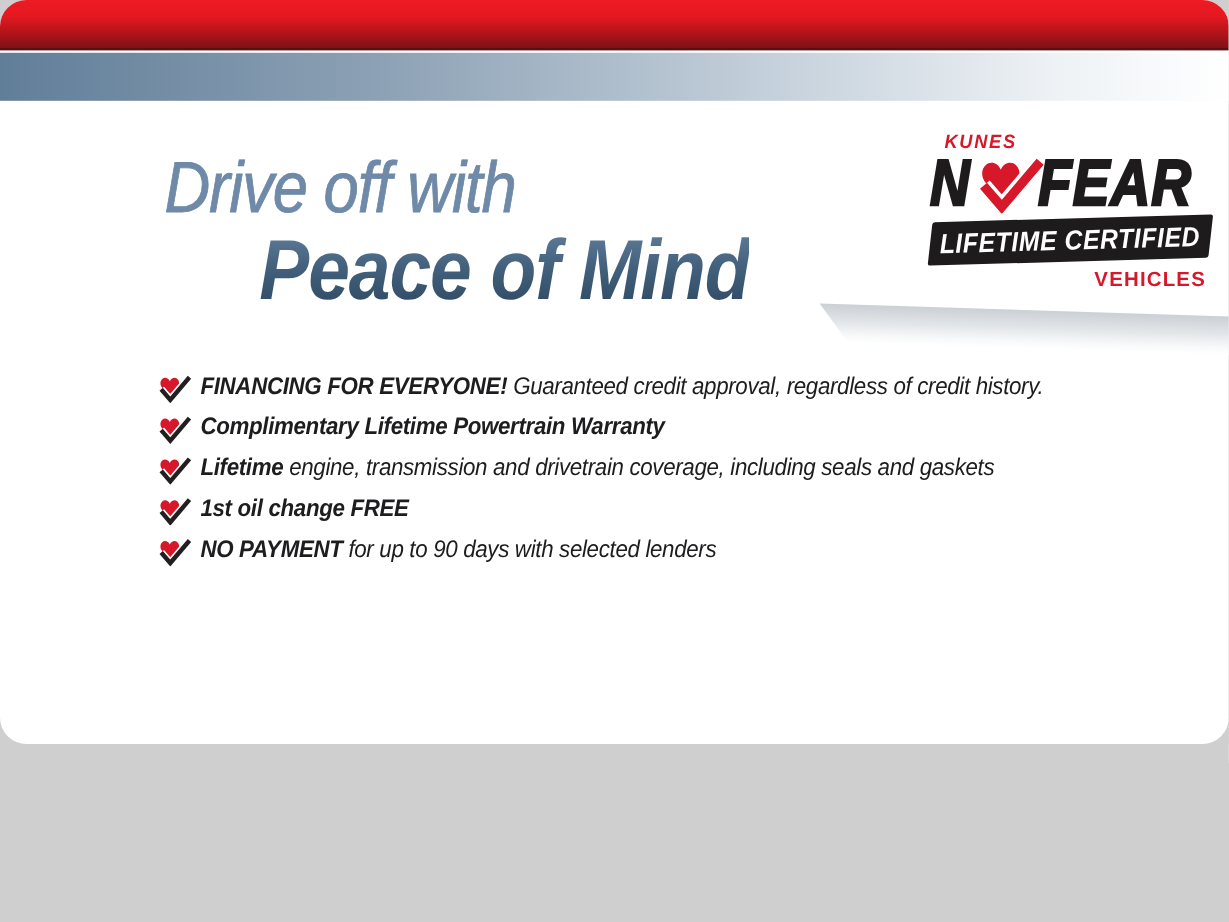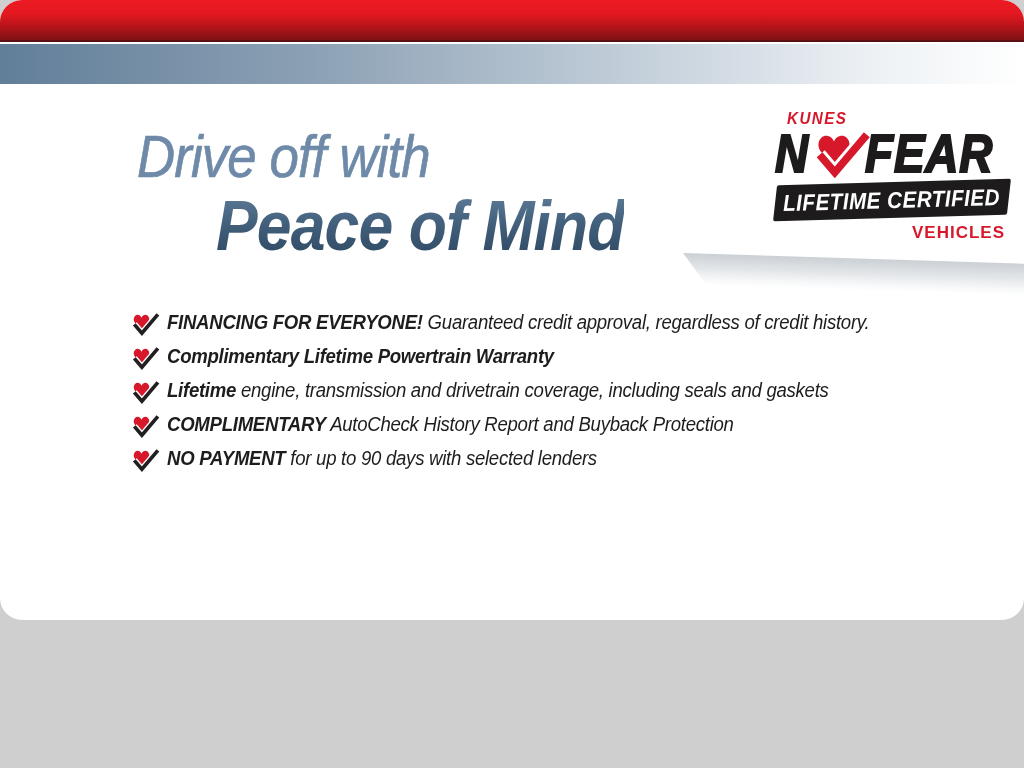--- a/index.html
+++ b/index.html
@@ -157,30 +157,30 @@
 
     <div class="benefit">
       <svg class="benefit-icon" viewBox="0 0 36 30" width="29" height="24">
           <path fill="#d7182a" d="M13 7.2 C11.6 3.6 7.6 2.4 5.1 4.8 C2.6 7.2 2.7 11.2 5.2 14 L13 22.8 L20.8 14 C23.3 11.2 23.4 7.2 20.9 4.8 C18.4 2.4 14.4 3.6 13 7.2 Z"></path>
           <polyline points="4,15.5 13.5,26.5 33.5,3" fill="none" stroke="#ffffff" stroke-width="8"></polyline>
           <polyline points="4,15.5 13.5,26.5 33.5,3" fill="none" stroke="#231f20" stroke-width="4.6"></polyline>
         </svg>
       <div class="benefit-text"><span class="benefit-bold">Lifetime</span><span class="benefit-sep"></span><span class="benefit-bold"></span><span class="benefit-regular"> engine, transmission and drivetrain coverage, including seals and gaskets</span><div class="benefit-line2"></div></div>
     </div>
 
-
-
     <div class="benefit">
       <svg class="benefit-icon" viewBox="0 0 36 30" width="29" height="24">
           <path fill="#d7182a" d="M13 7.2 C11.6 3.6 7.6 2.4 5.1 4.8 C2.6 7.2 2.7 11.2 5.2 14 L13 22.8 L20.8 14 C23.3 11.2 23.4 7.2 20.9 4.8 C18.4 2.4 14.4 3.6 13 7.2 Z"></path>
           <polyline points="4,15.5 13.5,26.5 33.5,3" fill="none" stroke="#ffffff" stroke-width="8"></polyline>
           <polyline points="4,15.5 13.5,26.5 33.5,3" fill="none" stroke="#231f20" stroke-width="4.6"></polyline>
         </svg>
-      <div class="benefit-text"><span class="benefit-bold">COMPLIMENTARY</span><span class="benefit-sep"></span><span class="benefit-bold"></span><span class="benefit-regular"> AutoCheck History Report and Buyback Protection</span><div class="benefit-line2"></div></div>
+      <div class="benefit-text"><span class="benefit-bold">1st oil change FREE</span><span class="benefit-sep"></span><span class="benefit-bold"></span><span class="benefit-regular"></span><div class="benefit-line2"></div></div>
     </div>
+
+
 
 
     <div class="benefit">
       <svg class="benefit-icon" viewBox="0 0 36 30" width="29" height="24">
           <path fill="#d7182a" d="M13 7.2 C11.6 3.6 7.6 2.4 5.1 4.8 C2.6 7.2 2.7 11.2 5.2 14 L13 22.8 L20.8 14 C23.3 11.2 23.4 7.2 20.9 4.8 C18.4 2.4 14.4 3.6 13 7.2 Z"></path>
           <polyline points="4,15.5 13.5,26.5 33.5,3" fill="none" stroke="#ffffff" stroke-width="8"></polyline>
           <polyline points="4,15.5 13.5,26.5 33.5,3" fill="none" stroke="#231f20" stroke-width="4.6"></polyline>
         </svg>
       <div class="benefit-text"><span class="benefit-bold">NO PAYMENT</span><span class="benefit-sep"></span><span class="benefit-bold"></span><span class="benefit-regular"> for up to 90 days with selected lenders</span><div class="benefit-line2"></div></div>
     </div>

